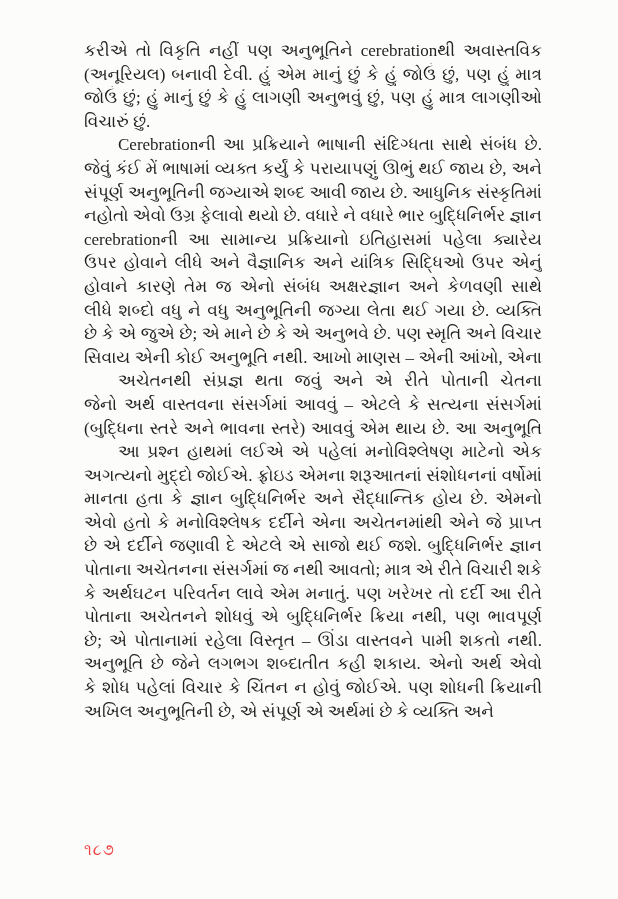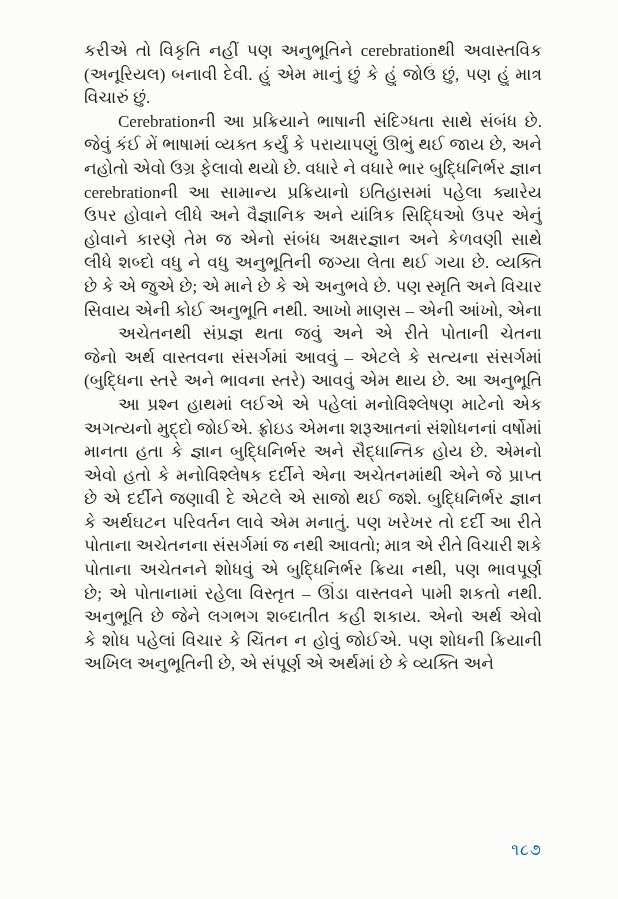--- a/index.html
+++ b/index.html
@@ -42,60 +42,62 @@
     text-align-last: left;
   }
   .para.indented .line:first-child {
     text-indent: 34px;
   }
   .page-number {
     position: absolute;
     left: 84px;
     top: 841px;
     width: 458px;
-    text-align: right;
-    color: #0369a1;
+    text-align: left;
+    color: #ef4444;
     font-size: 16px;
     letter-spacing: 1px;
   }
 </style>
 </head>
 <body>
 
 <div class="page">
   <div class="page-text">
       <div class="para">
         <div class="line">કરીએ તો વિકૃતિ નહીં પણ અનુભૂતિને cerebrationથી અવાસ્તવિક</div>
         <div class="line">(અનૂરિયલ) બનાવી દેવી. હું એમ માનું છું કે હું જોઉં છું, પણ હું માત્ર શબ્દો</div>
+        <div class="line">જોઉં છું; હું માનું છું કે હું લાગણી અનુભવું છું, પણ હું માત્ર લાગણીઓ</div>
         <div class="line last">વિચારું છું.</div>
       </div>
       <div class="para indented">
         <div class="line">Cerebrationની આ પ્રક્રિયાને ભાષાની સંદિગ્ધતા સાથે સંબંધ છે.</div>
         <div class="line">જેવું કંઈ મેં ભાષામાં વ્યક્ત કર્યું કે પરાયાપણું ઊભું થઈ જાય છે, અને</div>
+        <div class="line">સંપૂર્ણ અનુભૂતિની જગ્યાએ શબ્દ આવી જાય છે. આધુનિક સંસ્કૃતિમાં</div>
         <div class="line">નહોતો એવો ઉગ્ર ફેલાવો થયો છે. વધારે ને વધારે ભાર બુદ્ધિનિર્ભર જ્ઞાન</div>
         <div class="line">cerebrationની આ સામાન્ય પ્રક્રિયાનો ઇતિહાસમાં પહેલા ક્યારેય</div>
         <div class="line">ઉપર હોવાને લીધે અને વૈજ્ઞાનિક અને યાંત્રિક સિદ્ધિઓ ઉપર એનું મંડાણ</div>
         <div class="line">હોવાને કારણે તેમ જ એનો સંબંધ અક્ષરજ્ઞાન અને કેળવણી સાથે હોવાને</div>
         <div class="line">લીધે શબ્દો વધુ ને વધુ અનુભૂતિની જગ્યા લેતા થઈ ગયા છે. વ્યક્તિ માને</div>
         <div class="line">છે કે એ જુએ છે; એ માને છે કે એ અનુભવે છે. પણ સ્મૃતિ અને વિચાર</div>
         <div class="line">સિવાય એની કોઈ અનુભૂતિ નથી. આખો માણસ – એની આંખો, એના</div>
       </div>
       <div class="para indented">
         <div class="line">અચેતનથી સંપ્રજ્ઞ થતા જવું અને એ રીતે પોતાની ચેતના વિસ્તારવી,</div>
         <div class="line">જેનો અર્થ વાસ્તવના સંસર્ગમાં આવવું – એટલે કે સત્યના સંસર્ગમાં</div>
         <div class="line">(બુદ્ધિના સ્તરે અને ભાવના સ્તરે) આવવું એમ થાય છે. આ અનુભૂતિ</div>
       </div>
       <div class="para indented">
         <div class="line">આ પ્રશ્ન હાથમાં લઈએ એ પહેલાં મનોવિશ્લેષણ માટેનો એક</div>
         <div class="line">અગત્યનો મુદ્દો જોઈએ. ફ્રોઇડ એમના શરૂઆતનાં સંશોધનનાં વર્ષોમાં એમ</div>
         <div class="line">માનતા હતા કે જ્ઞાન બુદ્ધિનિર્ભર અને સૈદ્ધાન્તિક હોય છે. એમનો ખ્યાલ</div>
         <div class="line">એવો હતો કે મનોવિશ્લેષક દર્દીને એના અચેતનમાંથી એને જે પ્રાપ્ત થયું</div>
         <div class="line">છે એ દર્દીને જણાવી દે એટલે એ સાજો થઈ જશે. બુદ્ધિનિર્ભર જ્ઞાન એટલે</div>
+        <div class="line">પોતાના અચેતનના સંસર્ગમાં જ નથી આવતો; માત્ર એ રીતે વિચારી શકે</div>
         <div class="line">કે અર્થઘટન પરિવર્તન લાવે એમ મનાતું. પણ ખરેખર તો દર્દી આ રીતે</div>
-        <div class="line">પોતાના અચેતનના સંસર્ગમાં જ નથી આવતો; માત્ર એ રીતે વિચારી શકે</div>
         <div class="line">પોતાના અચેતનને શોધવું એ બુદ્ધિનિર્ભર ક્રિયા નથી, પણ ભાવપૂર્ણ</div>
         <div class="line">છે; એ પોતાનામાં રહેલા વિસ્તૃત – ઊંડા વાસ્તવને પામી શકતો નથી.</div>
         <div class="line">અનુભૂતિ છે જેને લગભગ શબ્દાતીત કહી શકાય. એનો અર્થ એવો નથી</div>
         <div class="line">કે શોધ પહેલાં વિચાર કે ચિંતન ન હોવું જોઈએ. પણ શોધની ક્રિયાની ક્ષણ</div>
         <div class="line last">અખિલ અનુભૂતિની છે, એ સંપૂર્ણ એ અર્થમાં છે કે વ્યક્તિ અને</div>
       </div>
     </div>
   <div class="page-number">૧૮૭</div>
 </div>
 

